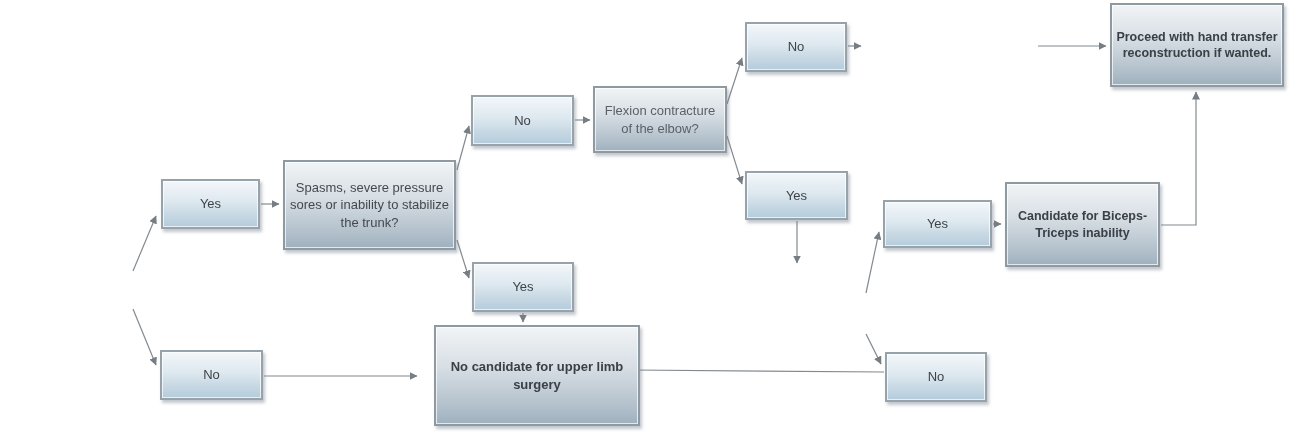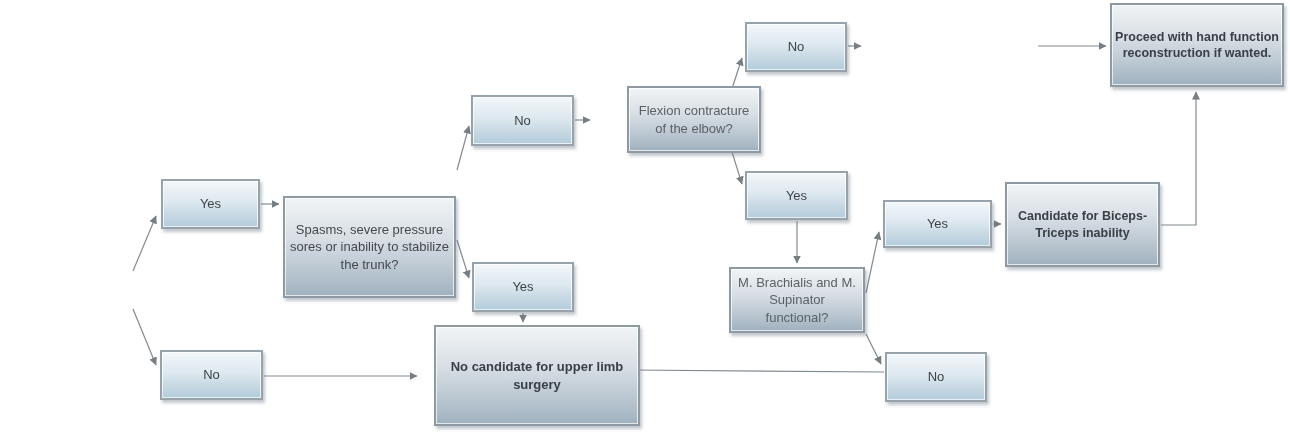--- a/index.html
+++ b/index.html
@@ -97,36 +97,35 @@
       <line x1="264" y1="376" x2="417" y2="376" marker-end="url(#arrow)"></line>
       <line x1="884" y1="372" x2="632" y2="370" marker-end="url(#arrow)"></line>
     </g>
   </svg>
 
 
   <div class="node box-sm" style="left:161px; top:179px; width:99px; height:50px;">Yes</div>
 
   <div class="node box-sm" style="left:160px; top:350px; width:103px; height:50px;">No</div>
 
-  <div class="node box-lg box-q" style="left:283px; top:160px; width:173px; height:102px;margin-top:36px;">Spasms, severe pressure sores or inability to stabilize the trunk?</div>
+  <div class="node box-lg box-q" style="left:283px; top:160px; width:173px; height:90px;">Spasms, severe pressure sores or inability to stabilize the trunk?</div>
 
   <div class="node box-sm" style="left:471px; top:95px; width:103px; height:51px;">No</div>
 
   <div class="node box-sm" style="left:472px; top:262px; width:102px; height:50px;">Yes</div>
 
-  <div class="node box-lg" style="left:593px; top:86px; width:134px; height:67px;margin-left:34px;">Flexion contracture of the elbow?</div>
+  <div class="node box-lg" style="left:593px; top:86px; width:134px; height:67px;">Flexion contracture of the elbow?</div>
 
   <div class="node box-sm" style="left:745px; top:22px; width:102px; height:50px;">No</div>
 
   <div class="node box-sm" style="left:745px; top:171px; width:103px; height:49px;">Yes</div>
 
 
-  <div class="node box-lg box-result" style="left:1110px; top:3px; width:174px; height:84px;">Proceed with hand function reconstruction if wanted.</div>
+  <div class="node box-lg box-result" style="left:1110px; top:3px; width:174px; height:84px;">Proceed with hand transfer reconstruction if wanted.</div>
 
-  <div class="node box-lg" style="left:729px; top:267px; width:136px; height:66px;">M. Brachialis and M. Supinator functional?</div>
 
   <div class="node box-sm" style="left:883px; top:200px; width:109px; height:48px;">Yes</div>
 
   <div class="node box-sm" style="left:885px; top:352px; width:102px; height:50px;">No</div>
 
   <div class="node box-lg box-result" style="left:1005px; top:182px; width:155px; height:85px;">Candidate for Biceps-Triceps inability</div>
 
   <div class="node box-lg box-result" style="left:434px; top:325px; width:206px; height:101px; font-size:13px;">No candidate for upper limb surgery</div>
 
 </div>

